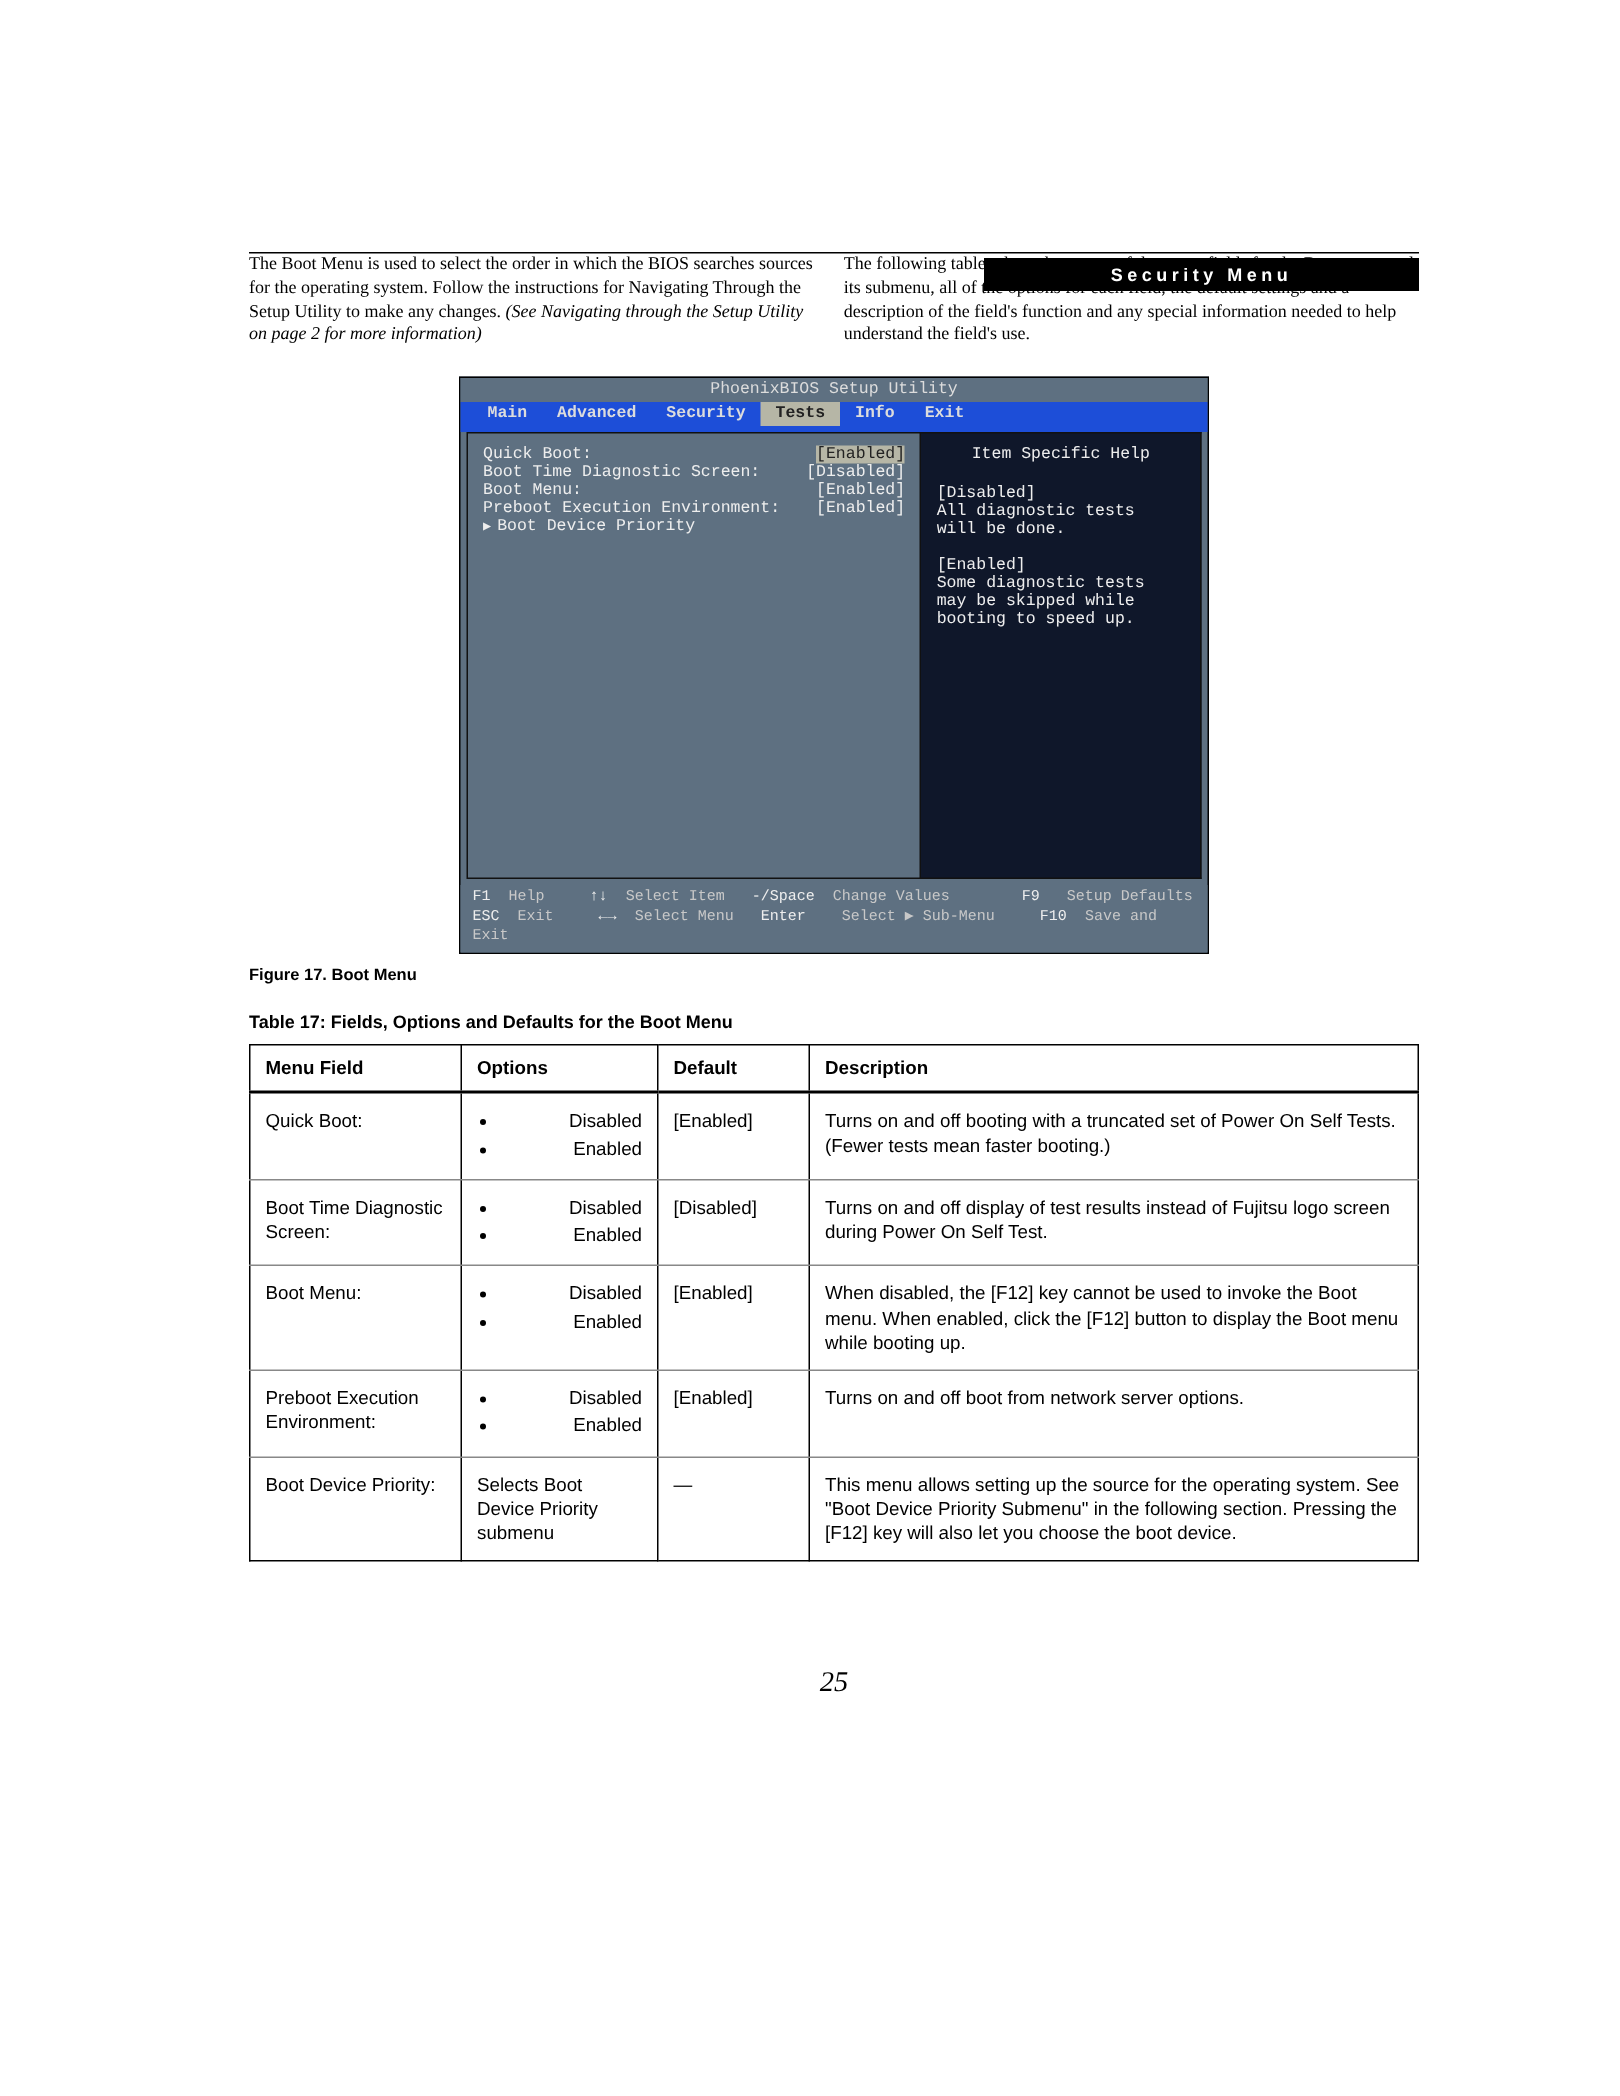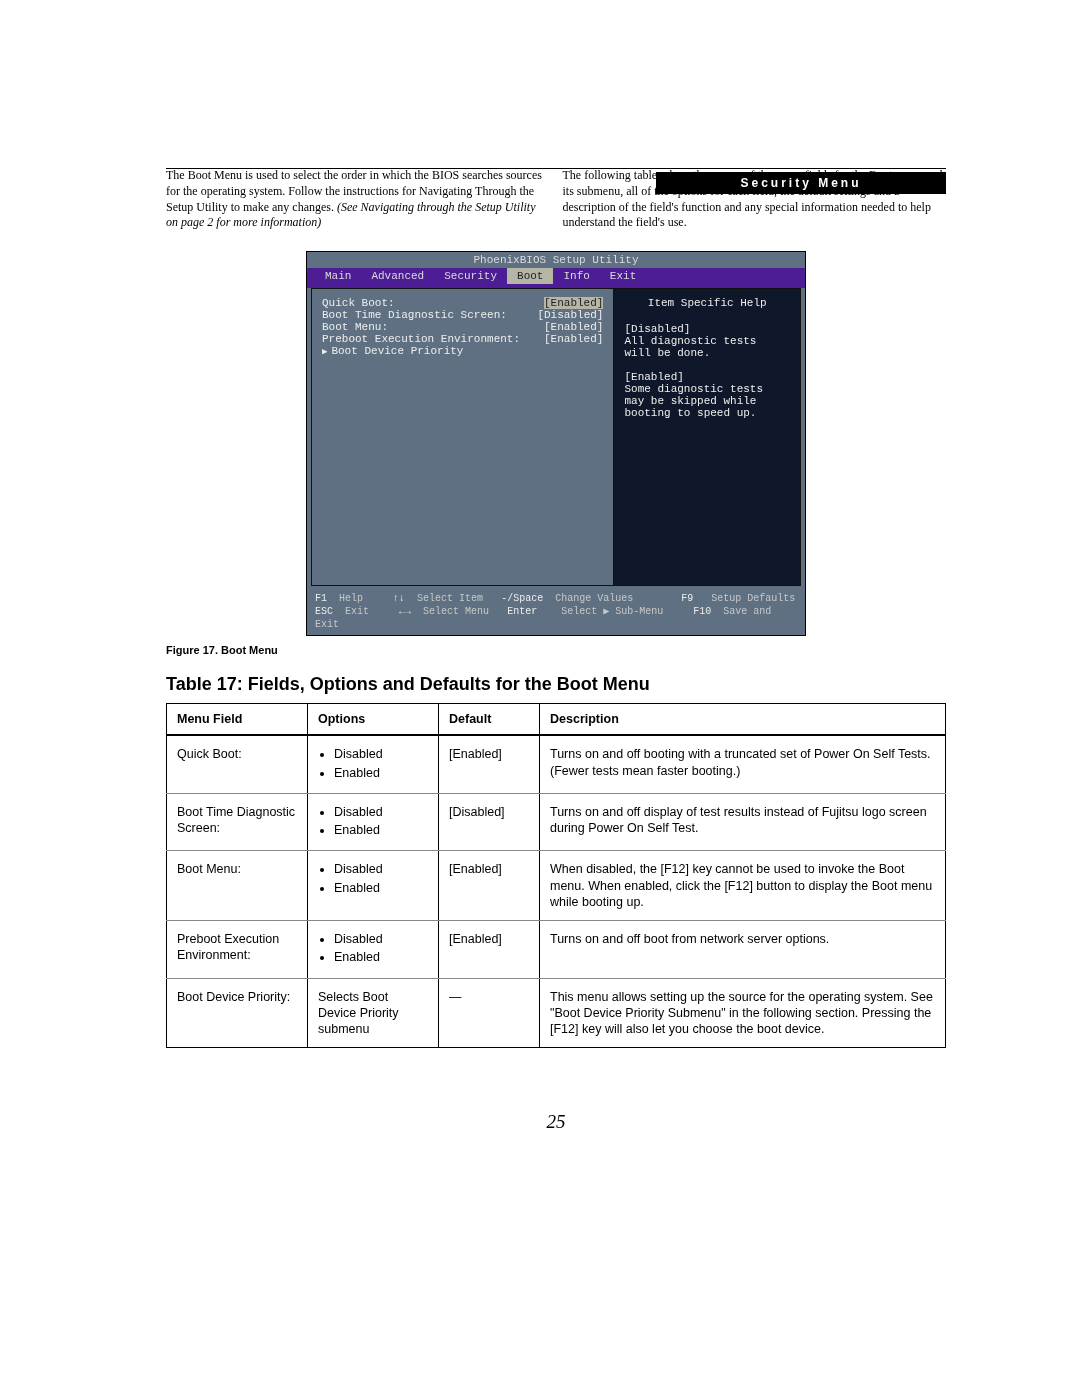--- a/index.html
+++ b/index.html
@@ -67,23 +67,24 @@
     color: #eee;
   }
   .bios-title {
     text-align: center;
     padding: 2px 0;
     background: #5e7081;
     color: #dcdcdc;
   }
   .bios-tabs {
     display: flex;
-    background: #4c1d95;
+    background: #1d4ed8;
     padding: 0 8px 4px;
     gap: 0;
+    font-weight: bold;
   }
   .bios-tab {
     padding: 2px 10px;
     color: #dcdcdc;
     white-space: nowrap;
   }
   .bios-tab.active {
     background: #b6b6a6;
     color: #222;
   }
@@ -125,21 +126,21 @@
   .fig-caption {
     text-align: left;
     font-family: Arial, Helvetica, sans-serif;
     font-weight: bold;
     font-size: 11px;
     margin: 8px 0 18px;
   }
   .tbl-caption {
     font-family: Arial, Helvetica, sans-serif;
     font-weight: bold;
-    font-size: 18px;
+    font-size: 12px;
     margin: 0 0 8px;
   }
 
   table.fields {
     width: 100%;
     border-collapse: collapse;
     font-family: Arial, Helvetica, sans-serif;
     font-size: 12.5px;
   }
   table.fields th {
@@ -157,21 +158,21 @@
     border-bottom: 1px solid #888;
     line-height: 1.3;
   }
   table.fields tbody tr:last-child td {
     border-bottom: 1px solid #000;
   }
   table.fields ul {
     margin: 0;
     padding-left: 16px;
   }
-  table.fields ul li { margin: 0 0 2px; }
+  table.fields ul li { margin: 0 0 2px; text-align: right; }
   .col-field { width: 120px; }
   .col-opt   { width: 110px; }
   .col-def   { width: 80px; }
 
   .page-num {
     position: absolute;
     bottom: 28px;
     left: 0; right: 0;
     text-align: center;
     font-style: italic;
@@ -195,21 +196,21 @@
     <div>The following tables show the names of the menu fields for the Boot menu and its submenu, all of the options for each field, the default settings and a description of the field's function and any special information needed to help understand the field's use.</div>
   </div>
 
   <div class="bios-wrap">
     <div class="bios">
       <div class="bios-title">PhoenixBIOS Setup Utility</div>
       <div class="bios-tabs" id="bios-tabs">
           <div class="bios-tab">Main</div>
           <div class="bios-tab">Advanced</div>
           <div class="bios-tab">Security</div>
-          <div class="bios-tab active">Boot</div>
+          <div class="bios-tab active">Tests</div>
           <div class="bios-tab">Info</div>
           <div class="bios-tab">Exit</div>
         </div>
       <div class="bios-body">
         <div class="bios-left" id="bios-left">
             <div class="bios-row">
               <div class="bios-label">Quick Boot:</div>
               <div class="bios-val hl">[Enabled]</div>
             </div>
             <div class="bios-row">

